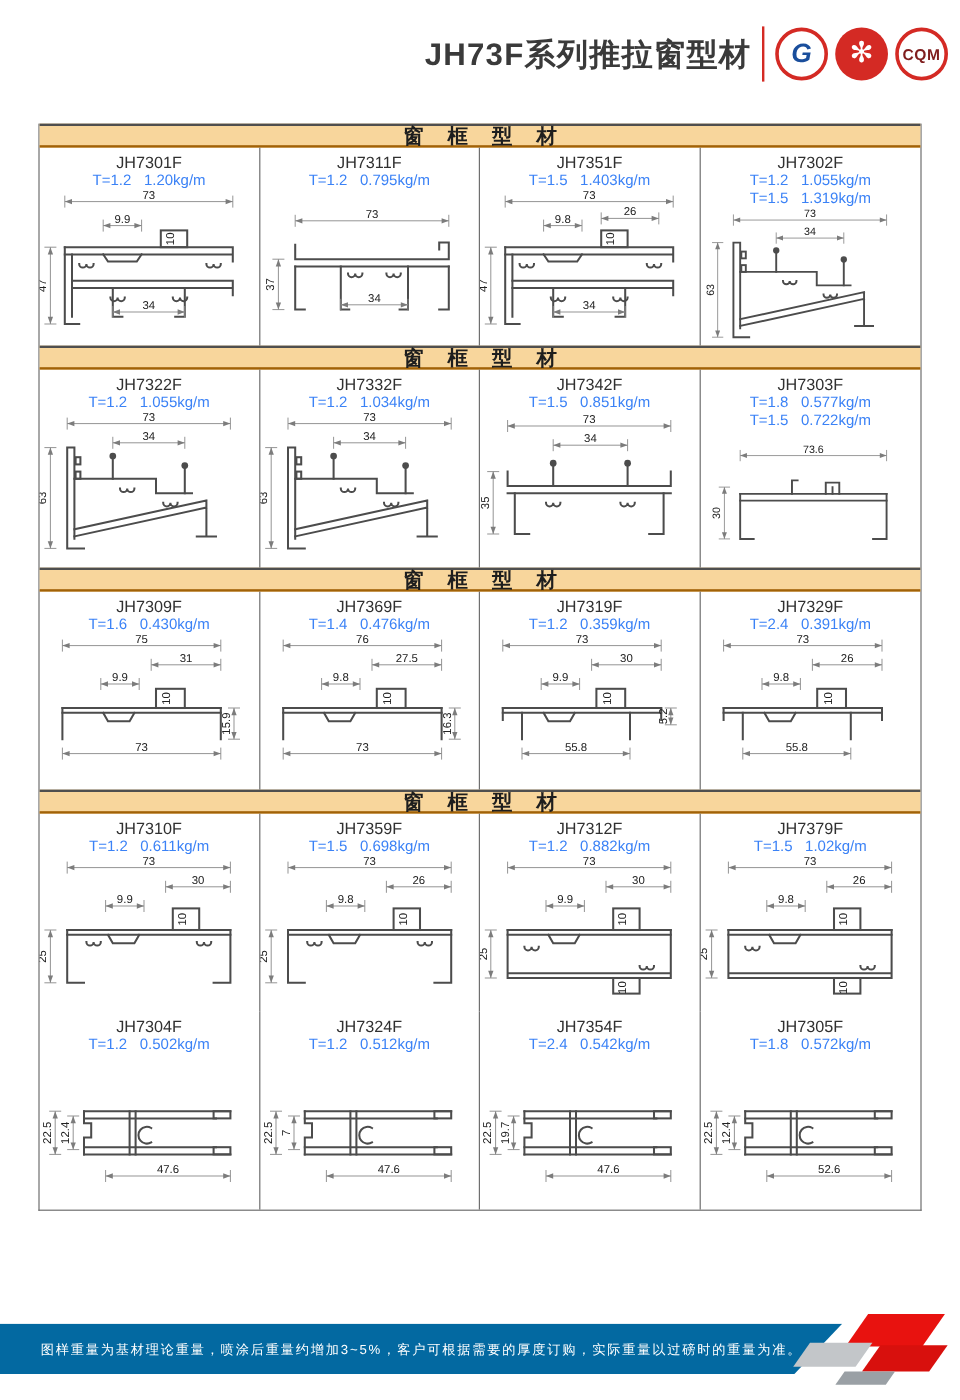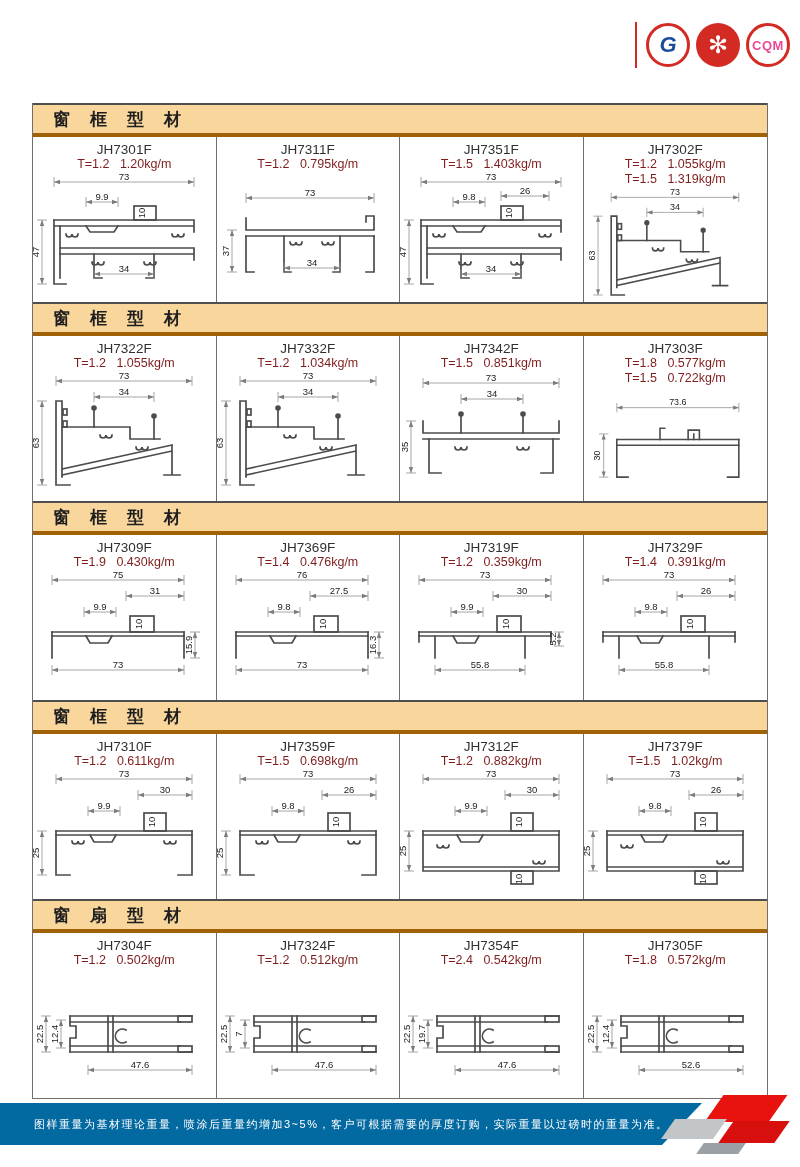--- a/index.html
+++ b/index.html
@@ -9,31 +9,31 @@
   
   .page-header{position:absolute;top:22px;right:10px;display:flex;align-items:center;gap:9px}
   .title-block{text-align:right}
   .page-title{font-size:26px;font-weight:bold;color:#3a3a3a;letter-spacing:1px;white-space:nowrap}
   .page-subtitle{font-size:12px;color:#4a4a4a;margin-top:1px;word-spacing:4px;white-space:nowrap}
   .header-divider{width:2px;height:46px;background:#d42a24}
   .logos{display:flex;gap:6px;align-items:center}
   .logo{width:44px;height:44px;border-radius:50%;display:flex;align-items:center;justify-content:center;flex-direction:column;line-height:1}
   .logo-gb{border:3px solid #d42a24;color:#1a4e9c;font-size:22px;font-weight:bold;font-style:italic}
   .logo-flower{background:#d42a24;color:#fff;font-size:24px}
-  .logo-cqm{border:3px solid #d42a24;color:#ec4899;font-weight:bold;font-size:13px;letter-spacing:.5px}
+  .logo-cqm{border:3px solid #d42a24;color:#7f1d1d;font-weight:bold;font-size:13px;letter-spacing:.5px}
 
   
   #profile-table{position:absolute;left:32px;top:103px;width:736px;border:1px solid #6f6f6f;border-top:none}
-  .section-band{height:34px;background:#f8d69c;border-top:2px solid #4f4f4f;border-bottom:4px solid #a16207;display:flex;align-items:center;justify-content:flex-start}
+  .section-band{height:20px;background:#f8d69c;border-top:2px solid #4f4f4f;border-bottom:2px solid #a16207;display:flex;align-items:center;justify-content:center}
   .band-title{font-size:17px;font-weight:bold;color:#1e1e1e;letter-spacing:20px;padding-left:20px;white-space:nowrap}
   .section-row{display:grid;grid-template-columns:repeat(4,1fr);height:165px}
   .cell{border-right:1px solid #6f6f6f;padding-top:5px;display:flex;flex-direction:column;align-items:center;overflow:hidden}
   .cell:last-child{border-right:none}
   .p-code{font-size:13.5px;color:#303030}
-  .p-spec{font-size:12.5px;color:#7f1d1d;white-space:pre;line-height:1.22}
+  .p-spec{font-size:12.5px;color:#3b82f6;white-space:pre;line-height:1.22}
   svg.drw{width:184px;flex:1 1 auto;min-height:0;display:block}
   svg .pf{stroke:#4c4c4c;stroke-width:1.7;fill:none;stroke-linecap:square;stroke-linejoin:miter}
   svg .pf circle{fill:#4c4c4c;stroke:none}
   svg .dim line{stroke:#8f8f8f;stroke-width:.8}
   svg .dim .ah{fill:#7c7c7c;stroke:none}
   svg text{font-size:9.5px;fill:#222;font-family:"Liberation Sans",sans-serif}
 
   
   .footer-bar{position:absolute;left:0;top:1103px;width:702px;height:42px;background:#0369a1;clip-path:polygon(0 0,100% 0,calc(100% - 40px) 100%,0 100%);color:#fff;display:flex;align-items:center}
   .footer-note{font-size:11px;letter-spacing:1.5px;margin-left:34px;white-space:nowrap}
@@ -45,20 +45,21 @@
   .plg-1{left:714px;top:1095px;width:64px;height:27px;background:#e8120f}
   .plg-2{left:668px;top:1119px;width:52px;height:20px;background:#c3c6c9}
   .plg-3{left:726px;top:1121px;width:56px;height:22px;background:#d8100d}
   .plg-4{left:700px;top:1143px;width:42px;height:11px;background:#9aa0a5}
 </style>
 </head>
 <body>
 
 <div class="page-header">
   <div class="title-block">
+    <div class="page-title">JH73F系列推拉窗型材</div>
   </div>
   <div class="header-divider"></div>
   <div class="logos">
     <div class="logo logo-gb">
         <span>G</span>
       </div>
     <div class="logo logo-flower">
         <span>✻</span>
       </div>
     <div class="logo logo-cqm">
@@ -421,21 +422,21 @@
           </g>
         </svg>
       </div>
     </div>
     <div class="section-band">
       <div class="band-title">窗框型材</div>
     </div>
     <div class="section-row">
       <div class="cell">
         <div class="p-code">JH7309F</div>
-        <div class="p-spec">T=1.9   0.430kg/m</div>
+        <div class="p-spec">T=1.6   0.430kg/m</div>
         <svg class="drw" viewBox="0 0 184 122" preserveAspectRatio="xMidYMin meet">
           <g class="dim">
             <line x1="20" y1="10" x2="152" y2="10"></line>
             <line x1="20" y1="5" x2="20" y2="15"></line>
             <line x1="152" y1="5" x2="152" y2="15"></line>
             <path class="ah" d="M20 10 l6 -2.2 v4.4 z"></path>
             <path class="ah" d="M152 10 l-6 -2.2 v4.4 z"></path>
             <text x="86" y="7.5" text-anchor="middle">75</text>
           </g>
           <g class="dim">
@@ -580,21 +581,21 @@
             <line x1="155" y1="62" x2="165" y2="62"></line>
             <line x1="155" y1="76" x2="165" y2="76"></line>
             <path class="ah" d="M160 62 l-2.2 6 h4.4 z"></path>
             <path class="ah" d="M160 76 l-2.2 -6 h4.4 z"></path>
             <text x="156.5" y="69" text-anchor="middle" transform="rotate(-90 156.5 69)">5.2</text>
           </g>
         </svg>
       </div>
       <div class="cell">
         <div class="p-code">JH7329F</div>
-        <div class="p-spec">T=1.4   0.391kg/m</div>
+        <div class="p-spec">T=2.4   0.391kg/m</div>
         <svg class="drw" viewBox="0 0 184 122" preserveAspectRatio="xMidYMin meet">
           <g class="dim">
             <line x1="20" y1="10" x2="152" y2="10"></line>
             <line x1="20" y1="5" x2="20" y2="15"></line>
             <line x1="152" y1="5" x2="152" y2="15"></line>
             <path class="ah" d="M20 10 l6 -2.2 v4.4 z"></path>
             <path class="ah" d="M152 10 l-6 -2.2 v4.4 z"></path>
             <text x="86" y="7.5" text-anchor="middle">73</text>
           </g>
           <g class="dim">
@@ -820,23 +821,20 @@
           <g class="dim">
             <line x1="10" y1="62" x2="10" y2="102"></line>
             <line x1="5" y1="62" x2="15" y2="62"></line>
             <line x1="5" y1="102" x2="15" y2="102"></line>
             <path class="ah" d="M10 62 l-2.2 6 h4.4 z"></path>
             <path class="ah" d="M10 102 l-2.2 -6 h4.4 z"></path>
             <text x="6.5" y="82" text-anchor="middle" transform="rotate(-90 6.5 82)">25</text>
           </g>
         </svg>
       </div>
-    </div>
-    <div class="section-band">
-      <div class="band-title">窗扇型材</div>
     </div>
     <div class="section-row">
       <div class="cell">
         <div class="p-code">JH7304F</div>
         <div class="p-spec">T=1.2   0.502kg/m</div>
         <svg class="drw" viewBox="0 0 184 122" preserveAspectRatio="xMidYMin meet">
           <g class="dim">
             <line x1="14" y1="48" x2="14" y2="84"></line>
             <line x1="9" y1="48" x2="19" y2="48"></line>
             <line x1="9" y1="84" x2="19" y2="84"></line>

